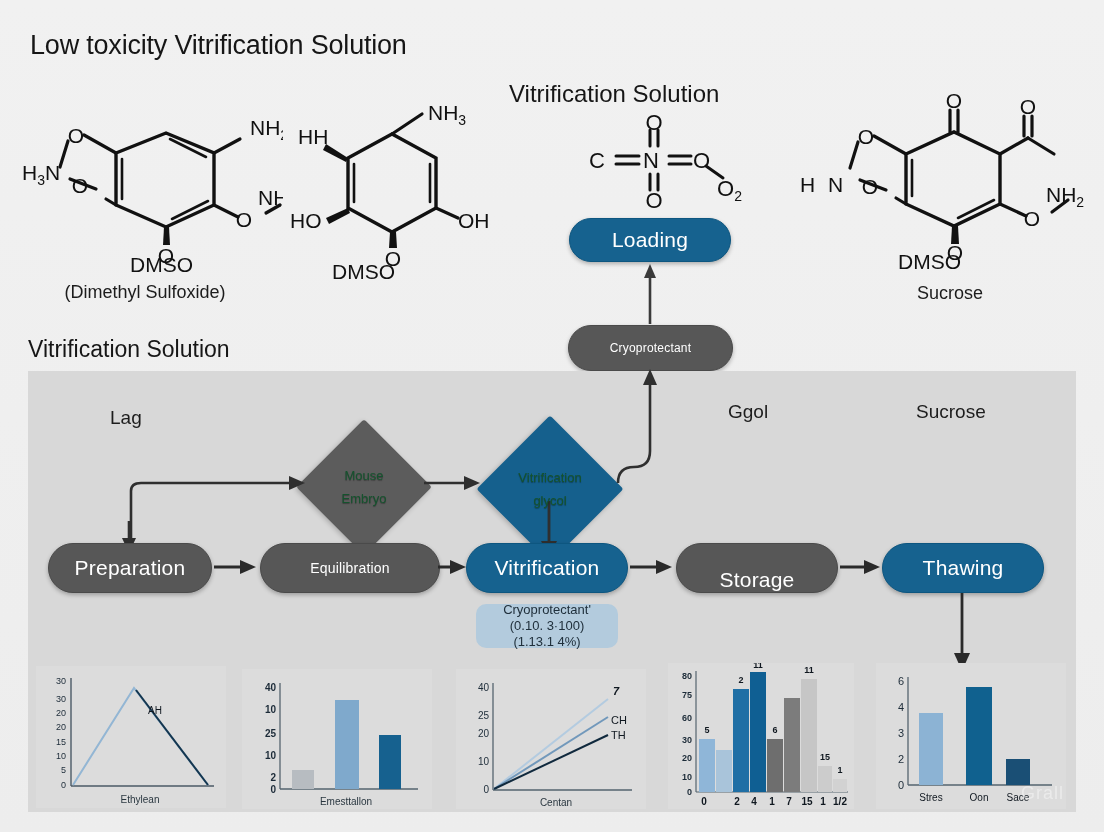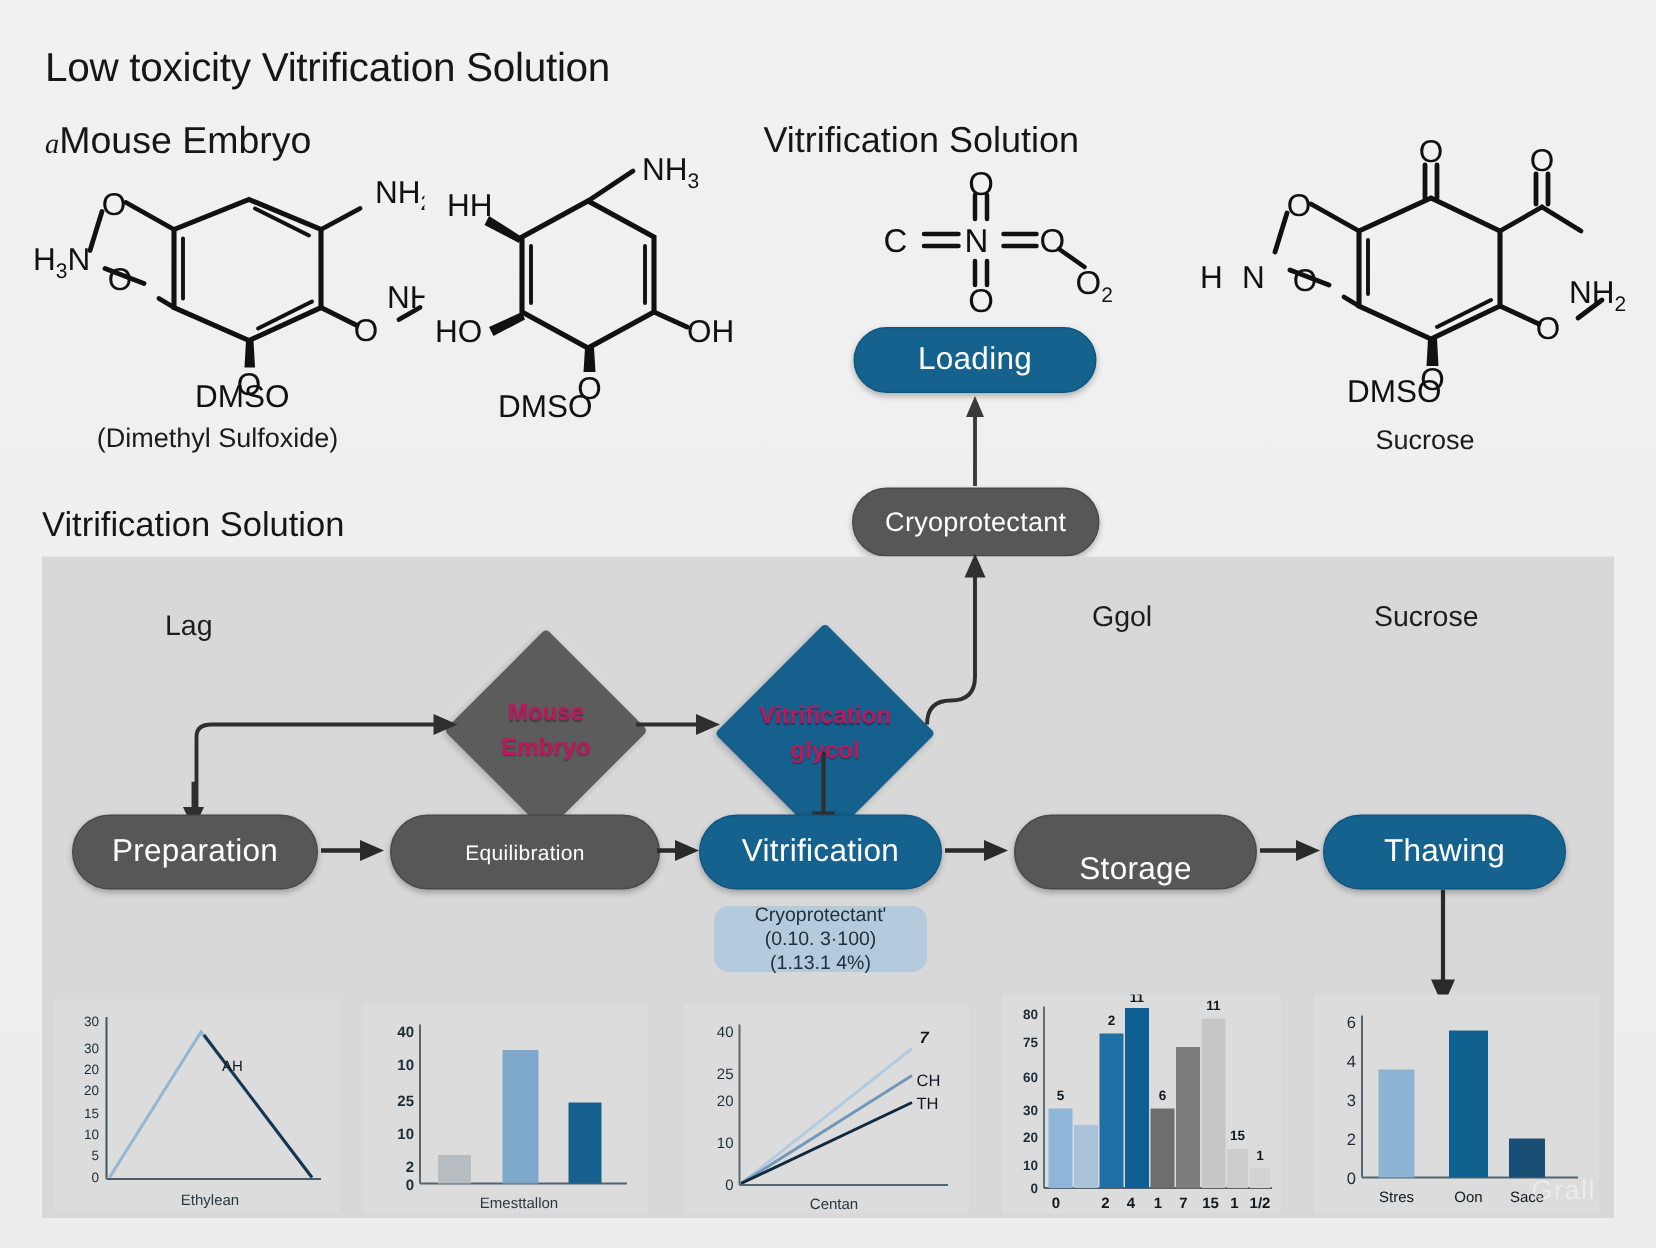--- a/index.html
+++ b/index.html
@@ -38,44 +38,41 @@
   .panel{position:absolute;left:28px;top:371px;width:1048px;height:441px;background:#d8d8d8;}
 
   
   .col-lbl{position:absolute;font-size:19px;color:#1d1d1d;}
 
   
   .diamond{position:absolute;display:flex;align-items:center;justify-content:center;}
   .diamond .dshape{position:absolute;inset:0;transform:rotate(45deg);border-radius:3px;box-shadow:0 2px 5px rgba(0,0,0,.22);}
   .diamond.grey .dshape{background:#5c5c5c;}
   .diamond.blue .dshape{background:#15608d;}
-  .diamond .dtxt{position:relative;color:#be185d;font-size:16px;line-height:23px;text-align:center;z-index:2;text-shadow:0 1px 1px rgba(0,0,0,.35);font-weight:bold;}
+  .diamond .dtxt{position:relative;color:#14532d;font-size:13px;line-height:23px;text-align:center;z-index:2;text-shadow:0 1px 1px rgba(0,0,0,.35);}
 
   
   .note{
     position:absolute;background:#b3cbdd;border-radius:10px;
     display:flex;flex-direction:column;align-items:center;justify-content:center;
     font-size:13px;line-height:16px;color:#20303c;text-align:center;
   }
 
   
   .chart{position:absolute;background:#dcdcdc;}
   .chart svg{display:block;}
 
   .wm{position:absolute;right:12px;bottom:8px;font-size:18px;color:rgba(255,255,255,.42);font-family:"Liberation Sans",sans-serif;letter-spacing:1px;}
 </style>
 </head>
 <body>
 
 <div class="root">
 
   <div class="h-main">Low toxicity Vitrification Solution</div>
-  <div class="h-sub">
-    <span class="ital">a</span><span>Mouse Embryo</span>
-  </div>
   <div class="h-vs">Vitrification Solution</div>
   <div class="h-vs2">Vitrification Solution</div>
 
   <div class="mol" style="left:18px;top:105px;">
     <svg width="265" height="160" viewBox="0 0 265 160">
       <g stroke="#111" stroke-width="3.2" fill="none" stroke-linecap="round">
 
         <polygon points="98,48 148,28 196,48 196,100 148,122 98,100" stroke-width="3.4"></polygon>
         <line x1="104" y1="54" x2="104" y2="94" stroke-width="2.6"></line>
         <line x1="152" y1="34" x2="188" y2="52" stroke-width="2.6"></line>
@@ -192,21 +189,21 @@
         <text x="70" y="102" text-anchor="middle">O</text>
         <text x="232" y="134" text-anchor="middle">O</text>
         <text x="246" y="110">NH<tspan font-size="14" dy="5">2</tspan></text>
         <text x="155" y="168" text-anchor="middle">O</text>
       </g>
     </svg>
     <div style="position:absolute;left:98px;top:158px;font-size:21px;">DMSO</div>
   </div>
   <div class="mol-cap" style="left:860px;top:283px;width:180px;">Sucrose</div>
 
-  <div class="pill grey" style="left:568px;top:325px;width:163px;height:44px;font-size:18px;">
+  <div class="pill grey" style="left:568px;top:325px;width:163px;height:44px;font-size:12px;">
     <span>Cryoprotectant</span>
   </div>
 
   <svg style="position:absolute;left:630px;top:262px;" width="40" height="66">
     <line x1="20" y1="62" x2="20" y2="14" stroke="#3a3a3a" stroke-width="2.6"></line>
     <polygon points="20,2 14,16 26,16" fill="#3a3a3a"></polygon>
   </svg>
 
   <div class="panel">
 

